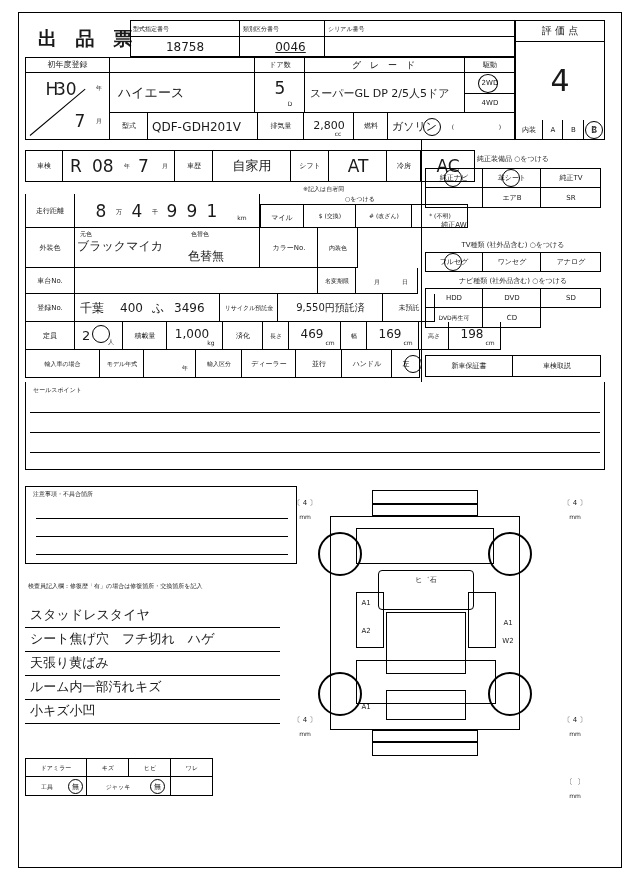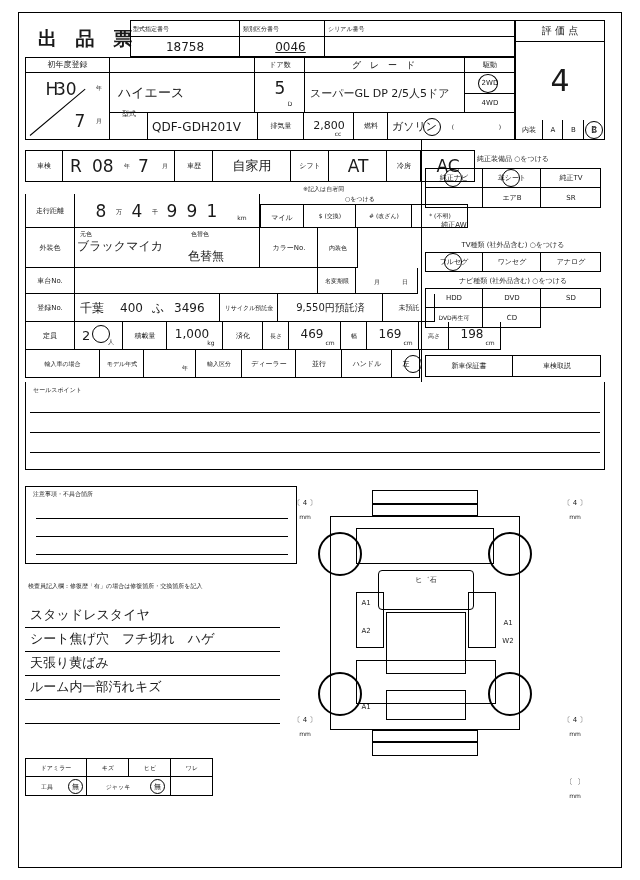--- a/index.html
+++ b/index.html
@@ -76,21 +76,21 @@
 
   <div class="box" style="left:465px;top:57px;width:50px;height:16px;border-left:none;"></div>
   <div class="lbl small" style="left:465px;top:57px;width:50px;height:16px;">駆動</div>
   <div class="box" style="left:465px;top:73px;width:50px;height:21px;border-top:none;border-left:none;"></div>
   <div class="lbl small" style="left:465px;top:73px;width:50px;height:21px;">2WD</div>
   <div class="circ" style="left:478px;top:74px;width:20px;height:19px;"></div>
   <div class="box" style="left:465px;top:94px;width:50px;height:19px;border-top:none;border-left:none;"></div>
   <div class="lbl small" style="left:465px;top:94px;width:50px;height:19px;">4WD</div>
 
   <div class="box" style="left:110px;top:113px;width:38px;height:27px;border-left:none;border-top:none;"></div>
-  <div class="lbl small" style="left:110px;top:101px;width:38px;height:27px;">型式</div>
+  <div class="lbl small" style="left:110px;top:113px;width:38px;height:27px;">型式</div>
   <div class="box" style="left:148px;top:113px;width:110px;height:27px;border-left:none;border-top:none;"></div>
   <div class="val" style="left:152px;top:113px;width:106px;height:27px;font-size:12px;">QDF-GDH201V</div>
 
   <div class="box" style="left:258px;top:113px;width:46px;height:27px;border-left:none;border-top:none;"></div>
   <div class="lbl small" style="left:258px;top:113px;width:46px;height:27px;">排気量</div>
   <div class="box" style="left:304px;top:113px;width:50px;height:27px;border-left:none;border-top:none;"></div>
   <div class="val" style="left:304px;top:113px;width:50px;height:24px;justify-content:center;font-size:11px;">2,800</div>
   <div class="lbl tiny" style="left:330px;top:129px;width:16px;height:10px;">cc</div>
 
   <div class="box" style="left:354px;top:113px;width:34px;height:27px;border-left:none;border-top:none;"></div>
@@ -313,20 +313,21 @@
   <div class="lbl tiny left" style="left:25px;top:580px;width:280px;height:12px;">検査員記入欄：修復歴「有」の場合は修復箇所・交換箇所を記入</div>
 
   <div class="val" style="left:30px;top:605px;width:250px;height:20px;font-size:13px;">スタッドレスタイヤ</div>
   <div class="line" style="left:25px;top:627px;width:255px;height:1px;"></div>
   <div class="val" style="left:30px;top:629px;width:250px;height:20px;font-size:13px;">シート焦げ穴　フチ切れ　ハゲ</div>
   <div class="line" style="left:25px;top:651px;width:255px;height:1px;"></div>
   <div class="val" style="left:30px;top:653px;width:250px;height:20px;font-size:13px;">天張り黄ばみ</div>
   <div class="line" style="left:25px;top:675px;width:255px;height:1px;"></div>
   <div class="val" style="left:30px;top:677px;width:250px;height:20px;font-size:13px;">ルーム内一部汚れキズ</div>
   <div class="line" style="left:25px;top:699px;width:255px;height:1px;"></div>
+  <div class="val" style="left:30px;top:701px;width:250px;height:20px;font-size:13px;">小キズ小凹</div>
   <div class="line" style="left:25px;top:723px;width:255px;height:1px;"></div>
 
   <div class="box" style="left:25px;top:758px;width:62px;height:19px;"></div>
   <div class="lbl tiny" style="left:25px;top:758px;width:62px;height:19px;">ドアミラー</div>
   <div class="box" style="left:87px;top:758px;width:42px;height:19px;border-left:none;"></div>
   <div class="lbl tiny" style="left:87px;top:758px;width:42px;height:19px;">キズ</div>
   <div class="box" style="left:129px;top:758px;width:42px;height:19px;border-left:none;"></div>
   <div class="lbl tiny" style="left:129px;top:758px;width:42px;height:19px;">ヒビ</div>
   <div class="box" style="left:171px;top:758px;width:42px;height:19px;border-left:none;"></div>
   <div class="lbl tiny" style="left:171px;top:758px;width:42px;height:19px;">ワレ</div>

